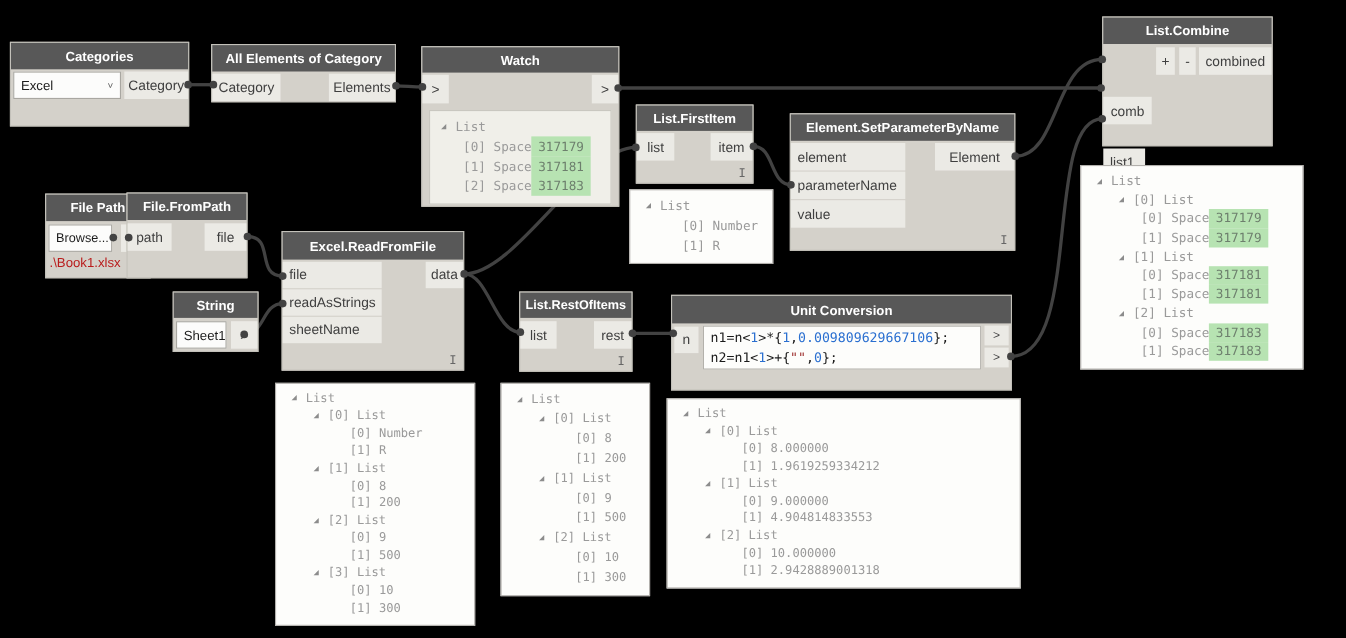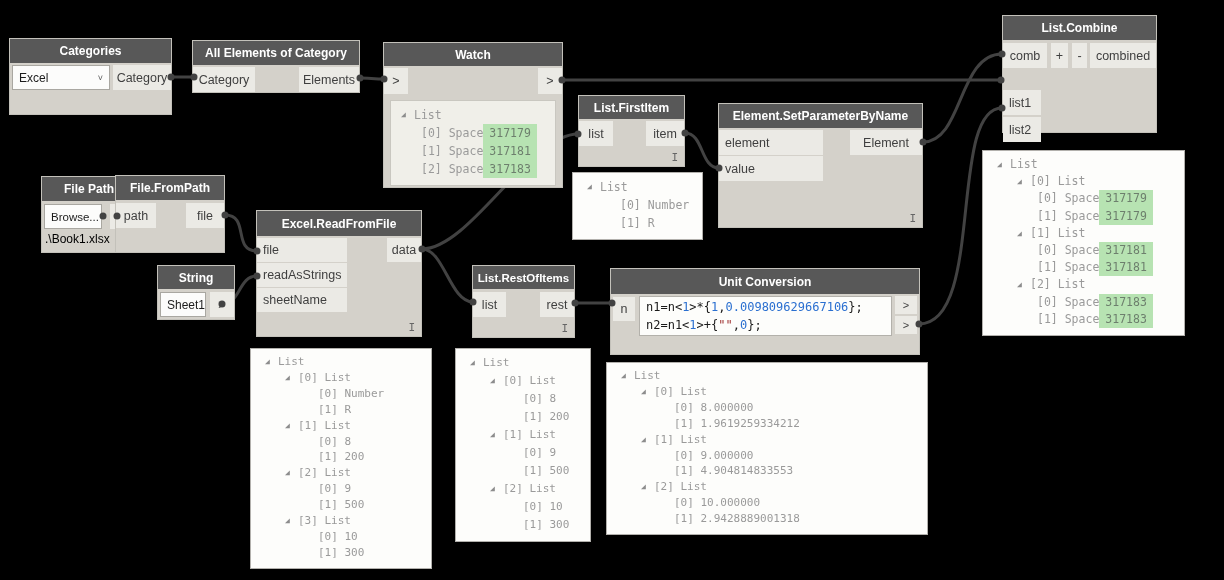--- a/index.html
+++ b/index.html
@@ -32,21 +32,21 @@
   .pin.outp { margin-left:auto; }
   .lace {
     position:absolute; right:6px; bottom:2px;
     font-family:"DejaVu Sans Mono", monospace; font-size:11px; color:#666;
   }
   .whitebox {
     background:#fcfcfb; border:1px solid #a9a7a1; color:#1c1c1c;
     font-size:12px; height:25px; display:flex; align-items:center; padding:0 6px;
   }
   .chev { margin-left:auto; color:#555; font-size:9px; padding-left:6px; }
-  .pathtext { font-size:12px; color:#000000; padding:3px 3px 2px 3px; white-space:nowrap; }
+  .pathtext { font-size:12px; color:#b91c1c; padding:3px 3px 2px 3px; white-space:nowrap; }
 
   
   .bubble {
     position:absolute; z-index:3;
     background:#fdfdfb; border:1px solid #b2b0ac;
     font-family:"DejaVu Sans Mono", monospace; font-size:11.5px; color:#9a9a9a;
     padding:5px 8px 7px 8px; white-space:nowrap;
   }
   .bubble .prev-row { display:flex; align-items:center; }
   .tri { display:inline-block; width:13px; color:#8c8c8c; font-size:8px; }
@@ -154,29 +154,32 @@
     <div class="lace">I</div>
   </div>
 
   <div class="node" style="left:718px; top:103px; width:205px; height:125px;">
     <div class="hdr">Element.SetParameterByName</div>
     <div class="prow">
         <div class="pin inp" style="width:104px; justify-content:flex-start;">element</div>
       <div class="pin outp" style="width:72px;">Element</div>
       </div>
     <div class="prow" style="margin-top:1px;">
+        <div class="pin inp" style="width:104px; justify-content:flex-start;">parameterName</div>
+      </div>
+    <div class="prow" style="margin-top:1px;">
         <div class="pin inp" style="width:104px; justify-content:flex-start;">value</div>
       </div>
     <div class="lace">I</div>
   </div>
 
   <div class="node" style="left:1002px; top:15px; width:155px; height:118px;">
     <div class="hdr">List.Combine</div>
     <div class="prow" style="margin-top:3px;">
-      <div class="pin inp" style="width:44px; margin-right:4px;">comb</div>
+      <div class="pin inp" style="width:44px; margin-right:4px;margin-top:45px;">comb</div>
       <div class="pin" style="width:17px; margin-right:4px;">+</div>
       <div class="pin" style="width:15px;">-</div>
       <div class="pin outp" style="width:66px;">combined</div>
     </div>
     <div class="prow">
         <div class="pin inp" style="width:38px; justify-content:flex-start;margin-top:20px;">list1</div>
       </div>
     <div class="prow">
         <div class="pin inp" style="width:38px; justify-content:flex-start;">list2</div>
       </div>

